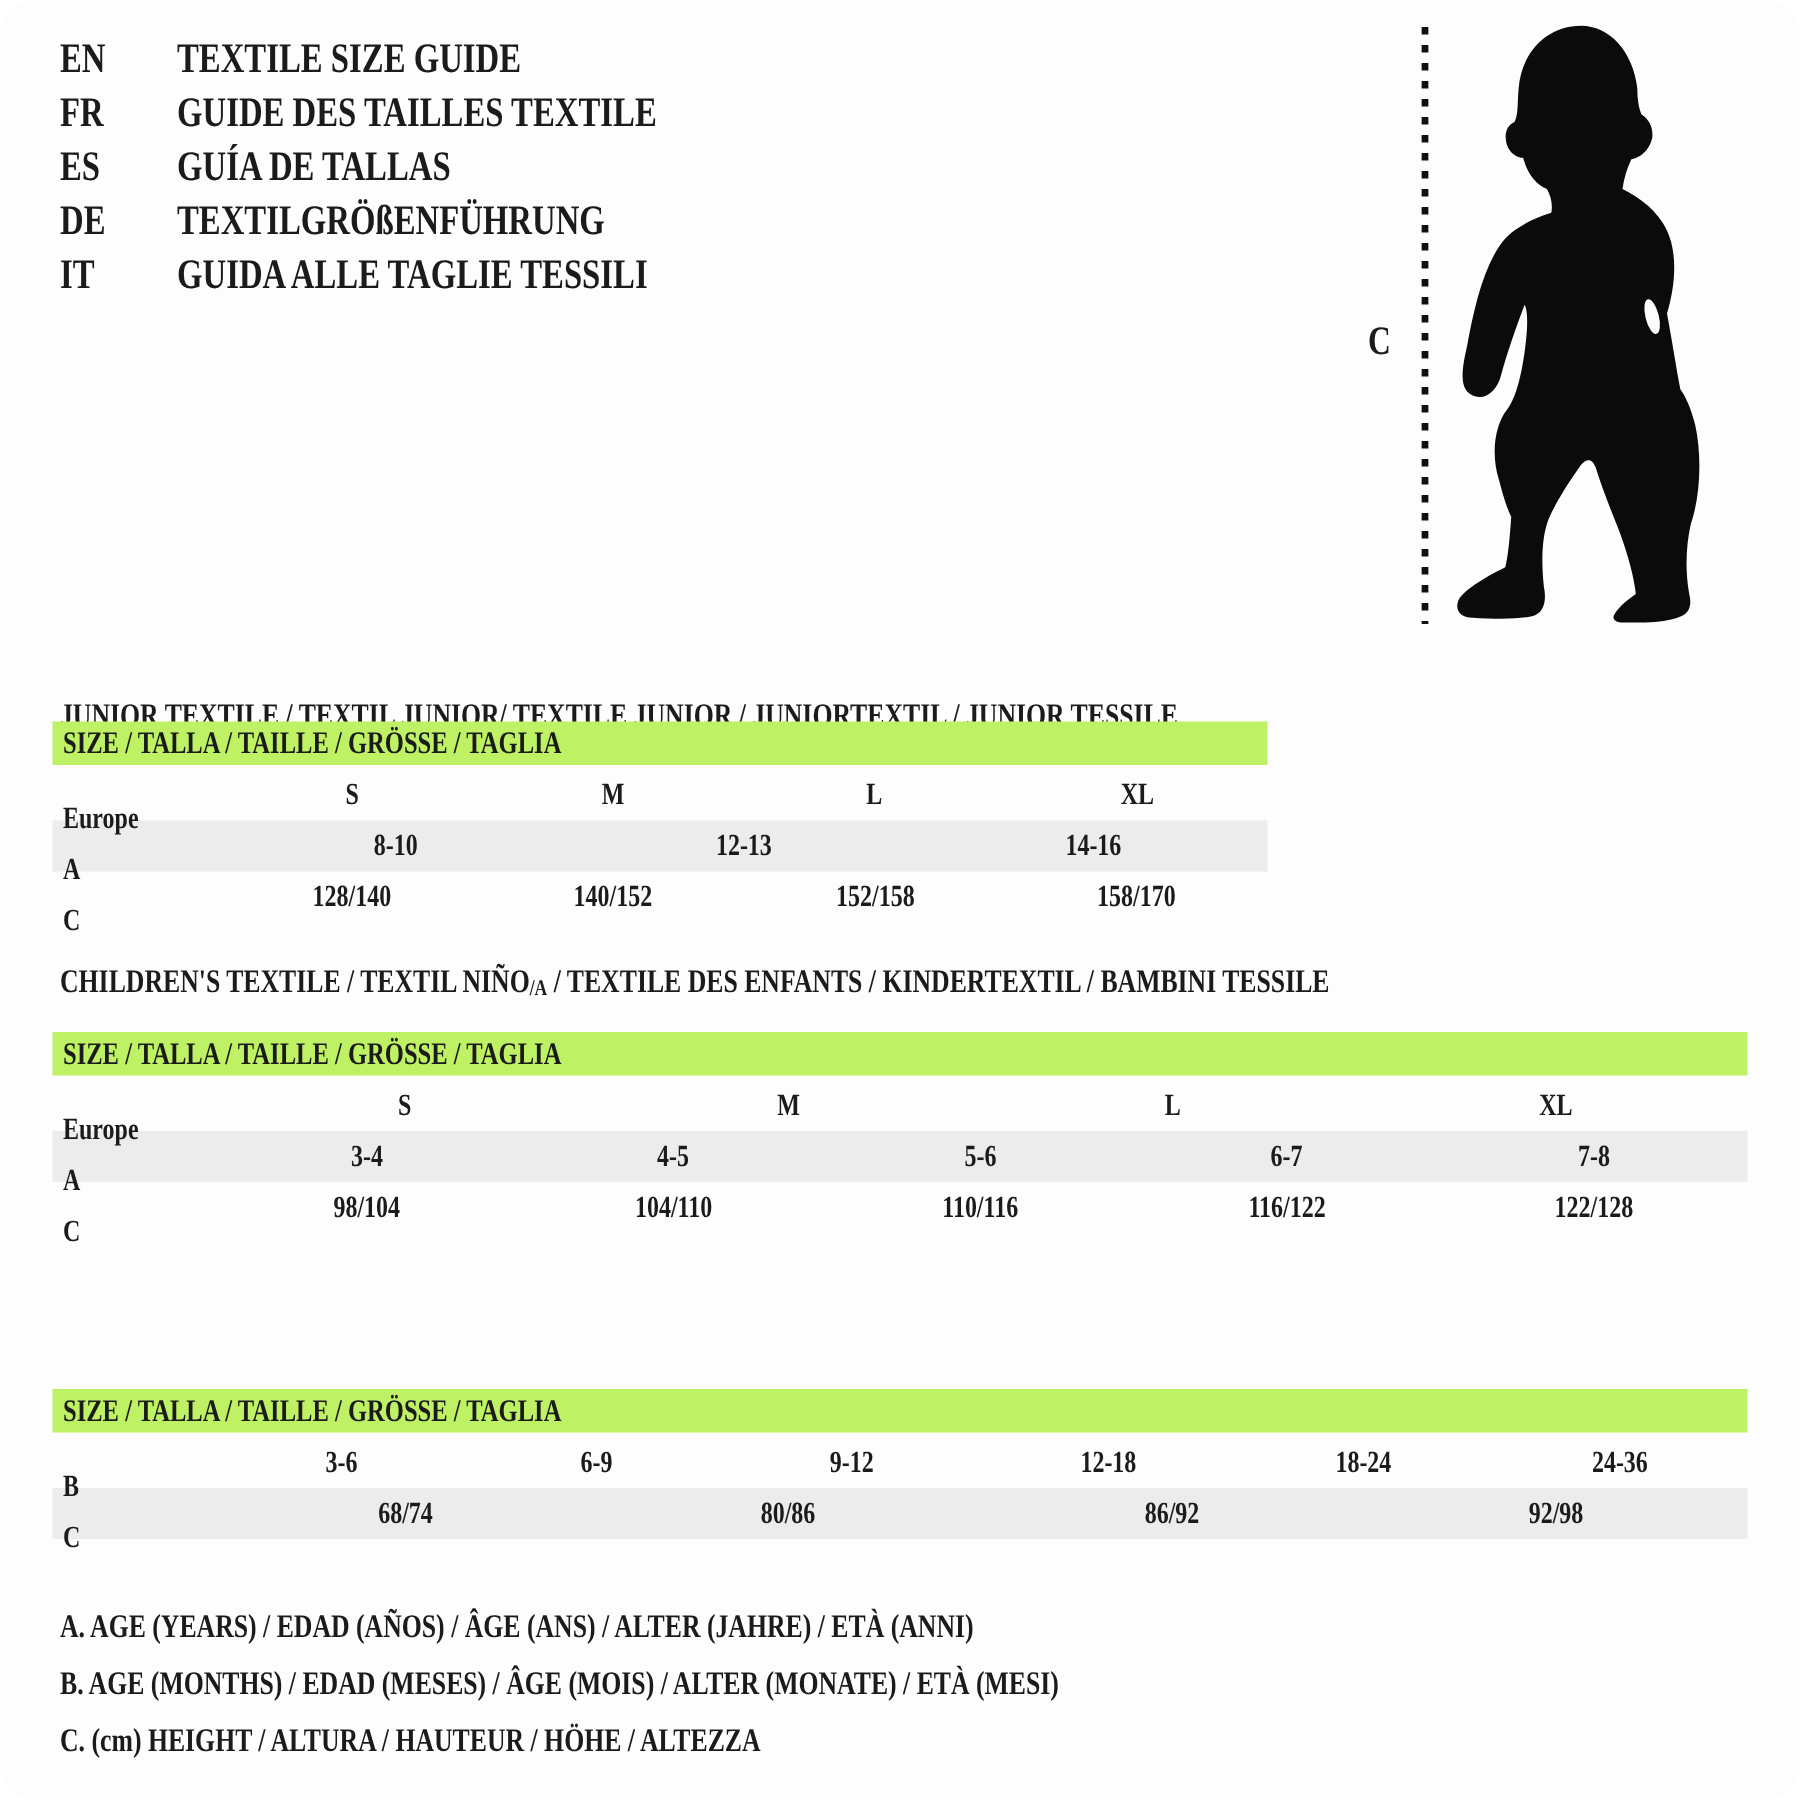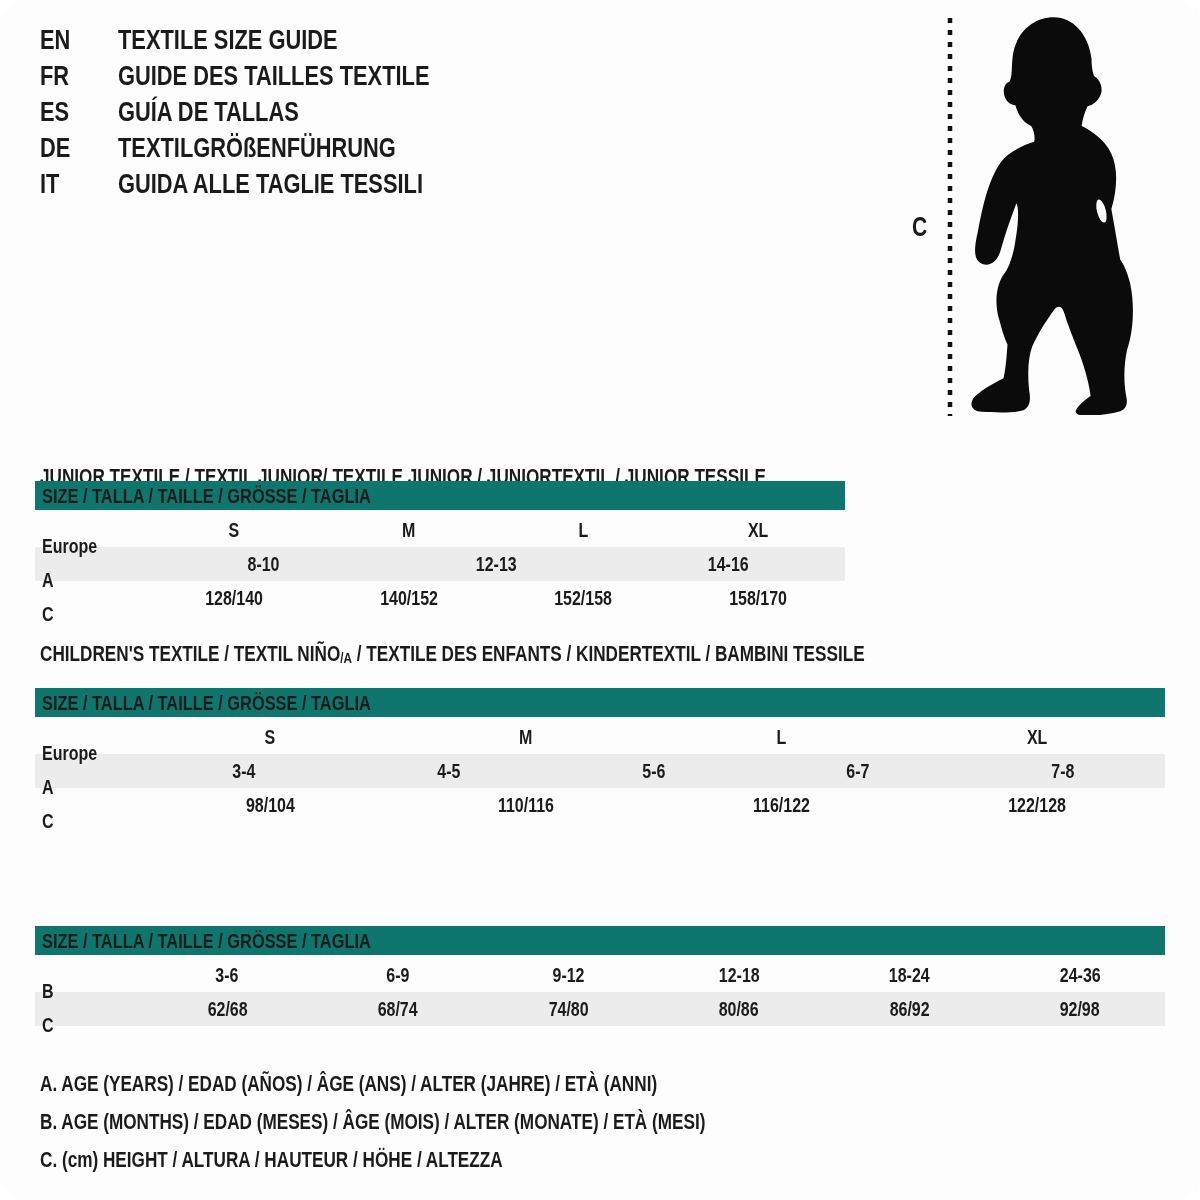--- a/index.html
+++ b/index.html
@@ -1,18 +1,18 @@
 <!DOCTYPE html>
 <html><head>
 <meta charset="utf-8">
 <style>
   html,body{margin:0;padding:0;background:#ffffff;}
   .canvas{
     position:relative;width:1200px;height:1200px;background:#fdfdfd;
-    font-family:Liberation Sans, sans-serif;
+    font-family:Liberation Serif, serif;
     font-weight:bold;color:#1b1b1b;overflow:hidden;border-radius:22px;
   }
   
   .cond{display:inline-block;transform:scaleX(0.78);transform-origin:0 50%;white-space:nowrap;}
   .cond-c{display:inline-block;transform:scaleX(0.78);transform-origin:50% 50%;white-space:nowrap;}
 
   
   .languages{position:absolute;left:40px;top:22px;}
   .lang-row{height:36px;line-height:36px;font-size:28px;}
   .lang-code{width:78px;}
@@ -26,21 +26,21 @@
   .h-junior{top:432px;margin-top:32px;}
   .h-children{top:641px;}
   .h-babies{top:849px;line-height:36px;}
   .heading-sub{font-size:15px;vertical-align:-2px;}
 
   
   .stable{position:absolute;left:35px;}
   .t-junior{top:481px;width:810px;}
   .t-children{top:688px;width:1130px;}
   .t-babies{top:926px;width:1130px;}
-  .thead{height:29px;line-height:29px;background:#0f766e;padding-left:7px;font-size:21px;margin-bottom:3px;}
+  .thead{height:29px;line-height:29px;background:#bef264;padding-left:7px;font-size:21px;margin-bottom:3px;}
   .trow{display:flex;height:34px;line-height:34px;font-size:20.5px;}
   .trow.alt{background:#ececec;}
   .tlabel{flex:none;width:105px;padding-left:7px;text-align:left;margin-top:16px;}
   .t-children .tlabel,.t-babies .tlabel{width:100px;}
   .tcell{flex:1;text-align:center;}
 
   
   .legend{position:absolute;left:40px;top:1065px;font-size:22px;line-height:38px;}
 </style>
 </head>
@@ -135,42 +135,41 @@
       <div class="tlabel"><span class="cond">A</span></div>
       <div class="tcell"><span class="cond-c">3-4</span></div>
       <div class="tcell"><span class="cond-c">4-5</span></div>
       <div class="tcell"><span class="cond-c">5-6</span></div>
       <div class="tcell"><span class="cond-c">6-7</span></div>
       <div class="tcell"><span class="cond-c">7-8</span></div>
     </div>
     <div class="trow">
       <div class="tlabel"><span class="cond">C</span></div>
       <div class="tcell"><span class="cond-c">98/104</span></div>
+      <div class="tcell"><span class="cond-c">104/110</span></div>
       <div class="tcell"><span class="cond-c">110/116</span></div>
       <div class="tcell"><span class="cond-c">116/122</span></div>
       <div class="tcell"><span class="cond-c">122/128</span></div>
     </div>
   </div>
 
   <div class="stable t-babies">
     <div class="thead"><span class="cond">SIZE / TALLA / TAILLE / GRÖSSE / TAGLIA</span></div>
     <div class="trow">
       <div class="tlabel"><span class="cond">B</span></div>
       <div class="tcell"><span class="cond-c">3-6</span></div>
       <div class="tcell"><span class="cond-c">6-9</span></div>
       <div class="tcell"><span class="cond-c">9-12</span></div>
       <div class="tcell"><span class="cond-c">12-18</span></div>
       <div class="tcell"><span class="cond-c">18-24</span></div>
       <div class="tcell"><span class="cond-c">24-36</span></div>
     </div>
     <div class="trow alt">
       <div class="tlabel"><span class="cond">C</span></div>
-      <div class="tcell"><span class="cond-c">62/68</span></div>
       <div class="tcell"><span class="cond-c">68/74</span></div>
-      <div class="tcell"><span class="cond-c">74/80</span></div>
       <div class="tcell"><span class="cond-c">80/86</span></div>
       <div class="tcell"><span class="cond-c">86/92</span></div>
       <div class="tcell"><span class="cond-c">92/98</span></div>
     </div>
   </div>
 
   <div class="legend">
     <div><span class="cond">A. AGE (YEARS) / EDAD (AÑOS) / ÂGE (ANS) / ALTER (JAHRE) / ETÀ (ANNI)</span></div>
     <div><span class="cond">B. AGE (MONTHS) / EDAD (MESES) / ÂGE (MOIS) / ALTER (MONATE) / ETÀ (MESI)</span></div>
     <div><span class="cond">C. (cm) HEIGHT / ALTURA / HAUTEUR / HÖHE / ALTEZZA</span></div>

